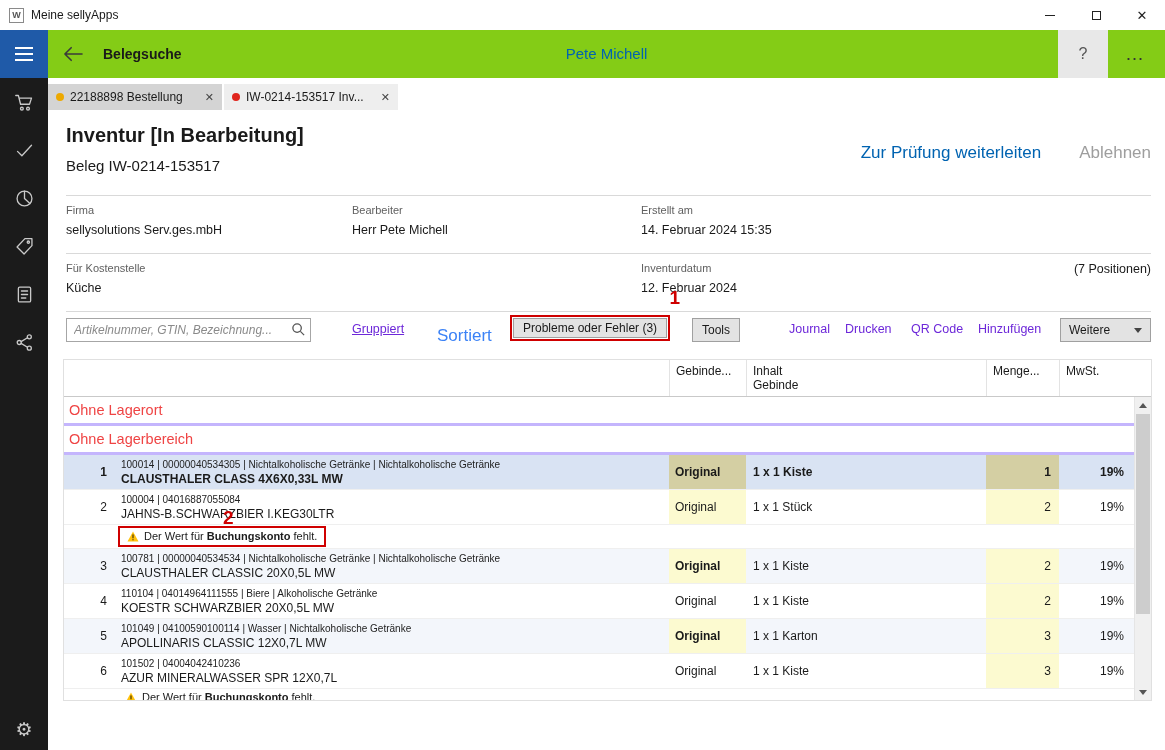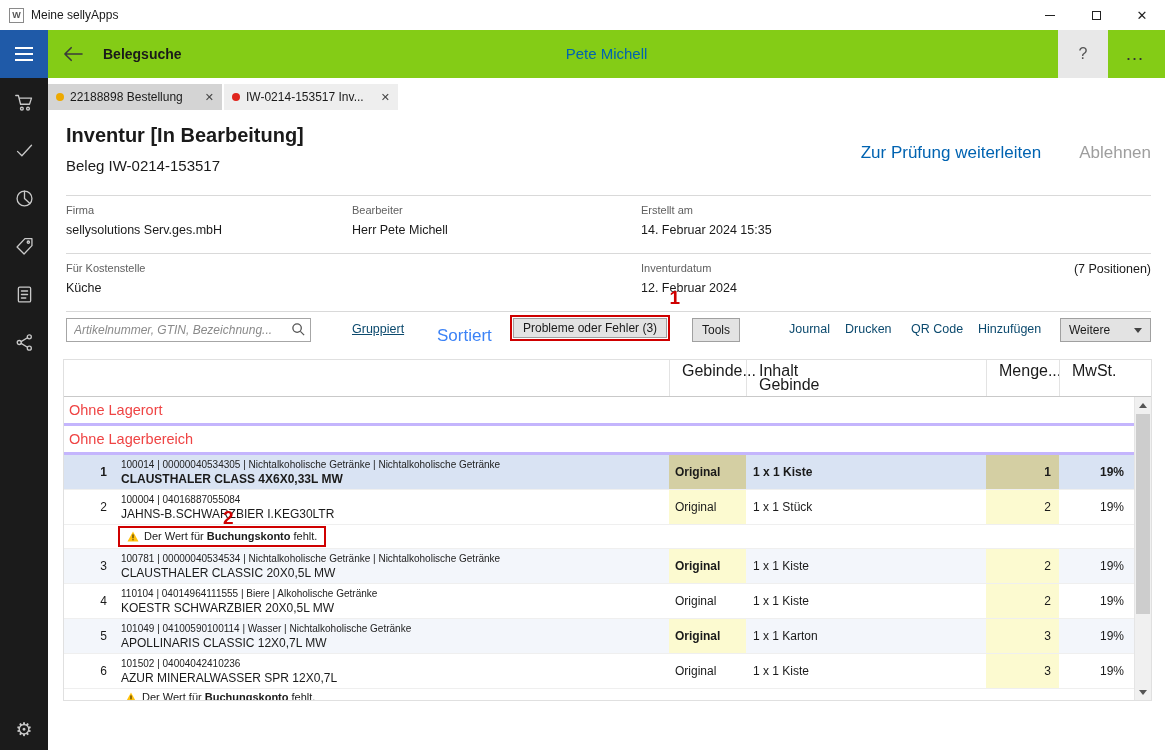--- a/index.html
+++ b/index.html
@@ -57,37 +57,37 @@
   .flabel { font-size:11px; color:#606060; margin-bottom:5px; line-height:13px; }
   .fvalue { font-size:12.5px; line-height:16px; }
   .positionen { font-size:12.5px; align-self:start; margin-top:0; }
 
   
   .toolbar { position:relative; margin-top:6px; height:26px; }
   .searchwrap { position:absolute; left:0; top:0; width:245px; height:24px; }
   .searchwrap input { width:100%; height:100%; border:1px solid #a6a6a6; padding:0 24px 0 7px; font-size:12px; font-family:"Liberation Sans",sans-serif; }
   .searchwrap input::placeholder { color:#8a8a8a; font-style:italic; }
   .search-ico { position:absolute; right:5px; top:4px; }
-  .tlink { position:absolute; top:4px; font-size:12.5px; color:#0c4a6e; cursor:pointer; white-space:nowrap; }
+  .tlink { position:absolute; top:4px; font-size:12.5px; color:#6d28d9; cursor:pointer; white-space:nowrap; }
   .tlink.ul { text-decoration:underline; }
   .ttext { position:absolute; top:8px; font-size:17px; color:#3b82f6; cursor:pointer; white-space:nowrap; }
   .btn { height:24px; padding:0 9px; background:#e3e3e3; border:1px solid #a0a0a0; font-size:12px; font-family:"Liberation Sans",sans-serif; cursor:pointer; color:#1a1a1a; }
   .problems-wrap { position:absolute; left:444px; top:-3px; border:2px solid #cf0000; padding:1px; }
   .problems-wrap .btn { height:20px; border-color:#a0a0a0; }
   .ann { position:absolute; color:#cf0000; font-size:19px; font-weight:bold; line-height:1; }
   .ann1 { top:-29px; right:-12px; }
   .tools-btn { position:absolute; left:626px; top:0; }
   .weitere-btn { position:absolute; left:994px; top:0; width:91px; height:24px; background:#e3e3e3; border:1px solid #a0a0a0; display:flex; align-items:center; justify-content:space-between; padding:0 8px; font-size:12px; cursor:pointer; }
   .chev { width:0; height:0; border-left:4px solid transparent; border-right:4px solid transparent; border-top:5px solid #444; }
 
   
   .ptable { position:relative; margin:15px -1px 0 -3px; height:342px; border:1px solid #e0e0e0; overflow:hidden; background:#fff; }
   .grid { display:grid; grid-template-columns:52px 553px 77px 240px 73px 75px; }
   .thead { height:37px; border-bottom:1px solid #c9c9c9; }
-  .th { font-size:16px; padding:4px 0 0 12px; line-height:14px; border-left:1px solid #e3e3e3; }
+  .th { font-size:12px; padding:4px 0 0 6px; line-height:14px; border-left:1px solid #e3e3e3; }
   .th.nob { border-left:none; }
   .group { height:29px; display:flex; align-items:center; padding-left:5px; font-size:14.5px; color:#ef4444; border-bottom:3px solid #c4b5fd; }
   .trow { height:35px; border-bottom:1px solid #efefef; cursor:pointer; }
   .trow.sel { background:#d9e3f3; }
   .trow.tint { background:#f3f6fb; }
   .c { display:flex; align-items:center; font-size:12px; }
   .c.num { justify-content:flex-end; padding-right:9px; }
   .c.desc { flex-direction:column; align-items:flex-start; justify-content:center; padding-left:5px; }
   .meta { font-size:10px; line-height:12px; color:#222; white-space:nowrap; }
   .aname { font-size:12px; line-height:14px; margin-top:1px; white-space:nowrap; }

